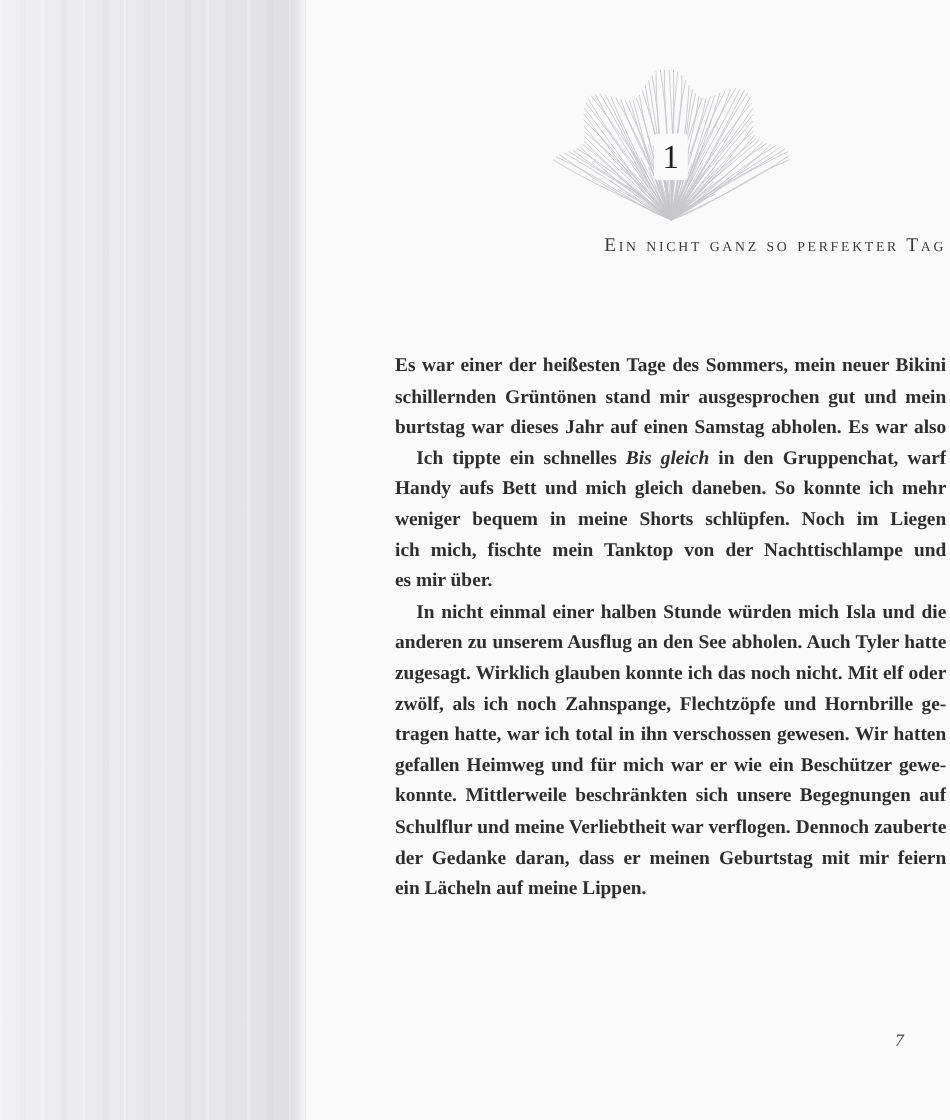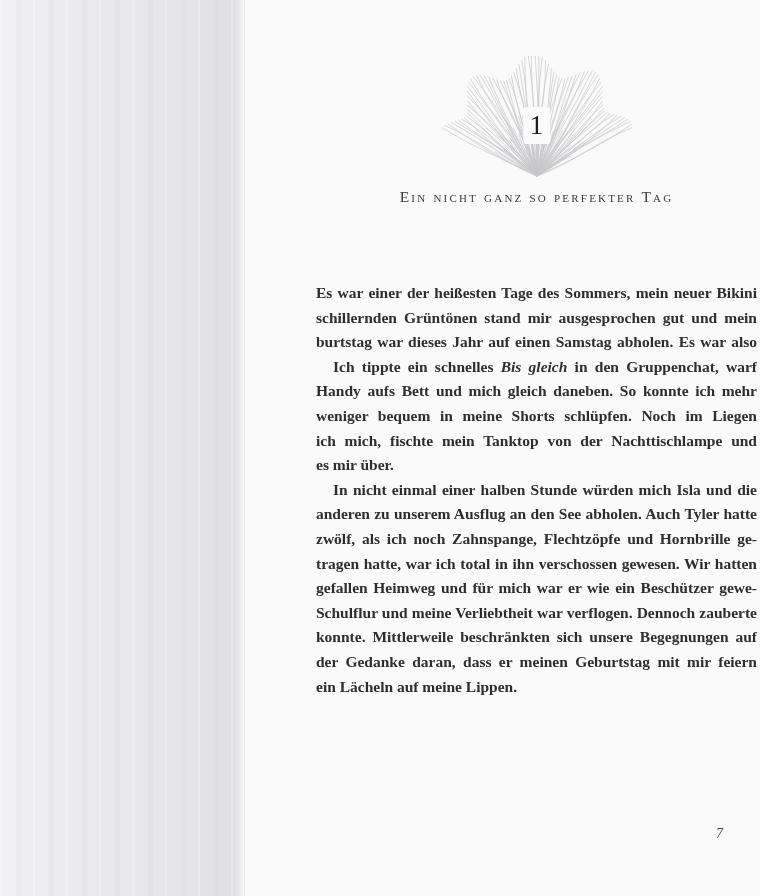--- a/index.html
+++ b/index.html
@@ -65,21 +65,21 @@
     padding: 0 7px;
     height: 37px; line-height: 37px;
   }
   .chapter-number {
     font-size: 27px; color: #1f1f1f;
   }
 
   
   .chapter-title {
     margin-top: 12px;
-    text-align: center;
+    text-align: right;
     font-variant: small-caps;
     letter-spacing: 2.2px;
     font-size: 15.5px;
     line-height: 22px;
     color: var(--title-text);
   }
 
   
   .body-text {
     margin-top: 73px;
@@ -257,25 +257,26 @@
             <div>
               <div class="line indent"><span>Ich tippte ein schnelles </span><span class="it">Bis gleich</span><span> in den Gruppenchat, warf mein</span></div>
               <div class="line"><span>Handy aufs Bett und mich gleich daneben. So konnte ich mehr oder</span></div>
               <div class="line"><span>weniger bequem in meine Shorts schlüpfen. Noch im Liegen streckte</span></div>
               <div class="line"><span>ich mich, fischte mein Tanktop von der Nachttischlampe und stülpte</span></div>
               <div class="line last"><span>es mir über.</span></div>
             </div>
             <div>
               <div class="line indent"><span>In nicht einmal einer halben Stunde würden mich Isla und die</span></div>
               <div class="line"><span>anderen zu unserem Ausflug an den See abholen. Auch Tyler hatte</span></div>
+              <div class="line"><span>zugesagt. Wirklich glauben konnte ich das noch nicht. Mit elf oder</span></div>
               <div class="line"><span>zwölf, als ich noch Zahnspange, Flechtzöpfe und Hornbrille ge-</span></div>
               <div class="line"><span>tragen hatte, war ich total in ihn verschossen gewesen. Wir hatten</span></div>
               <div class="line"><span>gefallen Heimweg und für mich war er wie ein Beschützer gewe-</span></div>
+              <div class="line"><span>konnte. Mittlerweile beschränkten sich unsere Begegnungen auf den</span></div>
               <div class="line"><span>Schulflur und meine Verliebtheit war verflogen. Dennoch zauberte</span></div>
-              <div class="line"><span>konnte. Mittlerweile beschränkten sich unsere Begegnungen auf den</span></div>
               <div class="line"><span>der Gedanke daran, dass er meinen Geburtstag mit mir feiern wollte,</span></div>
               <div class="line last"><span>ein Lächeln auf meine Lippen.</span></div>
             </div>
           </div>
 
       </div>
     </div>
 
     <div class="folio">7</div>
   </div>

